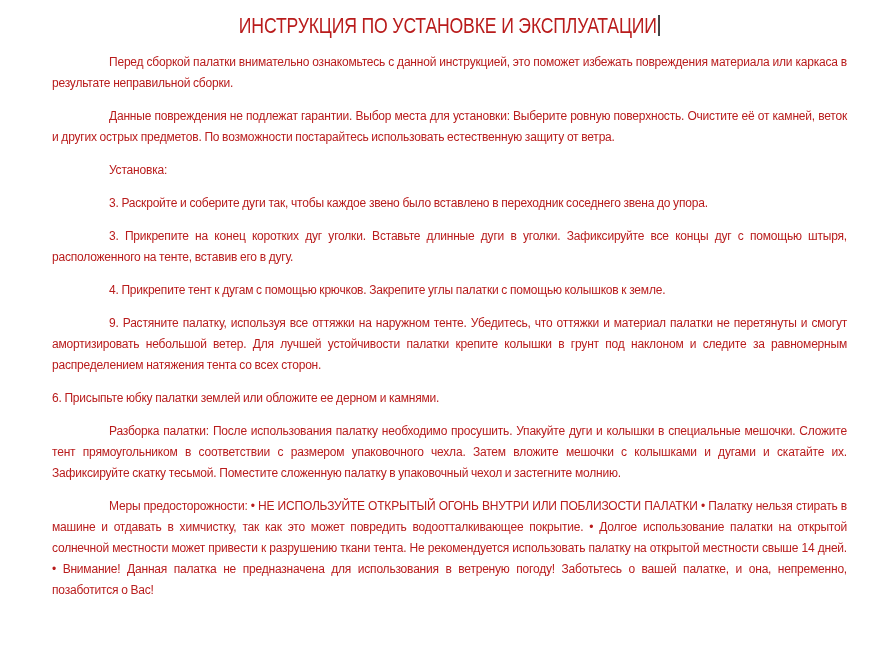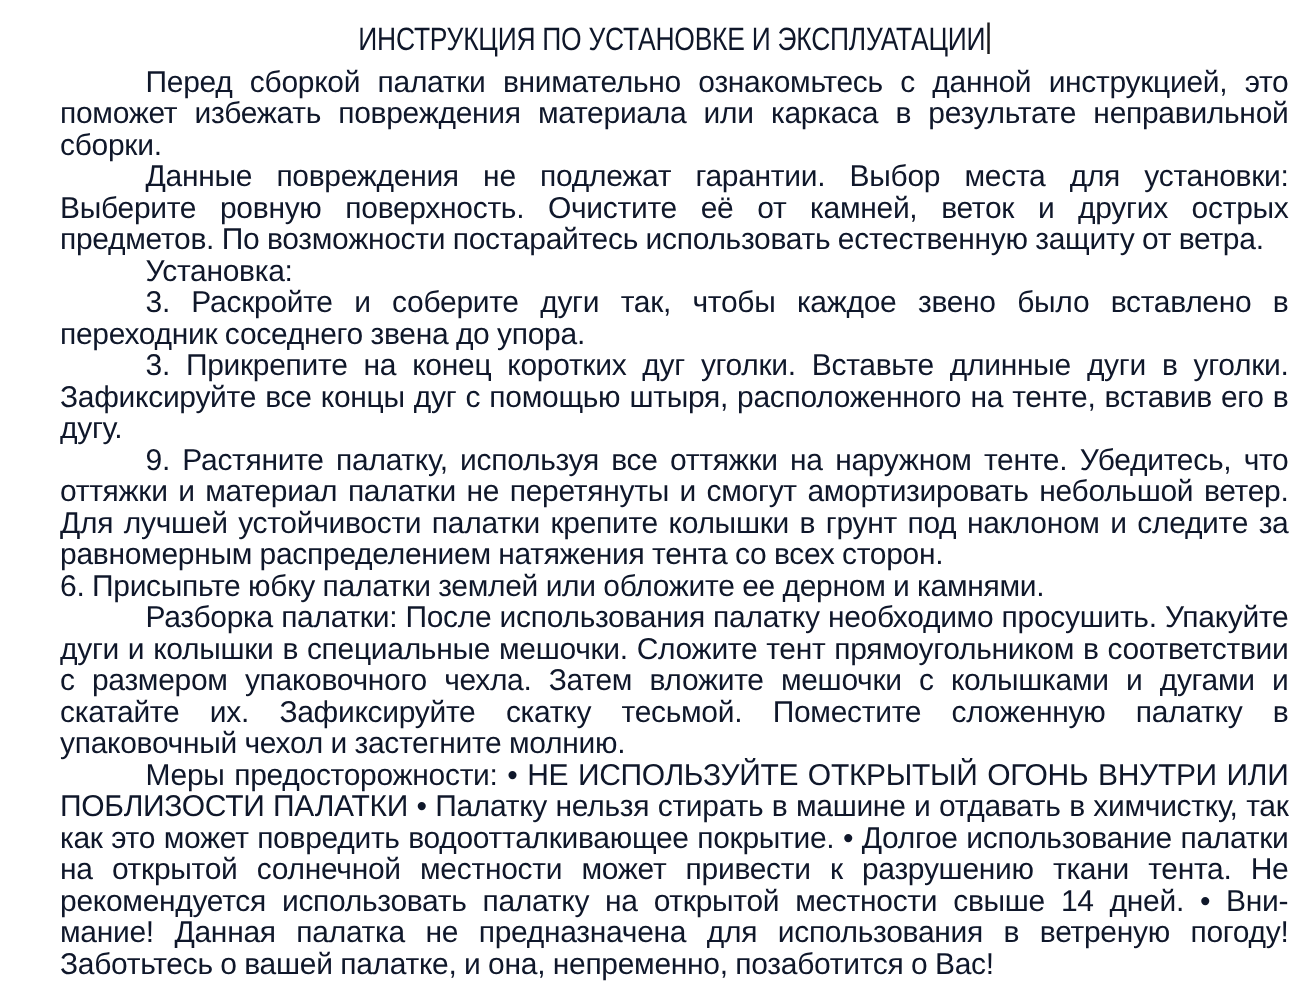--- a/index.html
+++ b/index.html
@@ -3,38 +3,38 @@
 <meta charset="utf-8">
 <style>
   html, body { margin: 0; padding: 0; background: #ffffff; }
   .page {
     position: relative;
     width: 875px;
     height: 672px;
     box-sizing: border-box;
     padding: 10px 16px 0 40px;
     background: #ffffff;
-    color: #0f172a;
+    color: #b91c1c;
     font-family: "Liberation Sans", "DejaVu Sans", sans-serif;
     overflow: hidden;
   }
   h1.doc-title {
     margin: 2px 0 5px 0;
     font-size: 21.5px;
     font-weight: 400;
     line-height: 28px;
     text-align: center;
     letter-spacing: -0.2px;
     white-space: nowrap;
     transform: scaleX(0.82);
     transform-origin: 50% 50%;
   }
   p.para {
-    margin: 0;
-    font-size: 20px;
+    margin: 12px;
+    font-size: 12px;
     line-height: 21px;
     text-align: justify;
     text-indent: 57px;
     letter-spacing: -0.2px;
     word-spacing: -0.3px;
     hyphens: manual;
   }
   p.para.no-indent { text-indent: 0; }
   .caret {
     display: inline-block;
@@ -49,17 +49,18 @@
 <body>
 
 <main class="page">
   <h1 class="doc-title"><span>ИНСТРУКЦИЯ ПО УСТАНОВКЕ И ЭКСПЛУАТАЦИИ</span><span class="caret"></span></h1>
 
   <p class="para">Перед сборкой палатки внимательно ознакомьтесь с данной инструкцией, это поможет избежать по­вреждения материала или каркаса в результате неправильной сборки.</p>
   <p class="para">Данные повреждения не подлежат гарантии. Выбор места для установки: Выберите ровную поверх­ность. Очистите её от камней, веток и других острых предметов. По возможности постарайтесь использовать естественную защиту от ветра.</p>
   <p class="para">Установка:</p>
   <p class="para">3. Раскройте и соберите дуги так, чтобы каждое звено было вставлено в переходник соседнего звена до упора.</p>
   <p class="para">3. Прикрепите на конец коротких дуг уголки. Вставьте длинные дуги в уголки. Зафиксируйте все концы дуг с помощью штыря, расположенного на тенте, вставив его в дугу.</p>
+  <p class="para">4. Прикрепите тент к дугам с помощью крючков. Закрепите углы палатки с помощью колышков к земле.</p>
   <p class="para">9. Растяните палатку, используя все оттяжки на наружном тенте. Убедитесь, что оттяжки и материал палатки не перетянуты и смогут амортизировать небольшой ветер. Для лучшей устойчивости палатки крепите колышки в грунт под наклоном и следите за равномерным распределением натяжения тента со всех сторон.</p>
   <p class="para no-indent">6. Присыпьте юбку палатки землей или обложите ее дерном и камнями.</p>
   <p class="para">Разборка палатки: После использования палатку необходимо просушить. Упакуйте дуги и колышки в специальные мешочки. Сложите тент прямоугольником в соответствии с размером упаковочного чехла. За­тем вложите мешочки с колышками и дугами и скатайте их. Зафиксируйте скатку тесьмой. Поместите сложен­ную палатку в упаковочный чехол и застегните молнию.</p>
   <p class="para">Меры предосторожности: • НЕ ИСПОЛЬЗУЙТЕ ОТКРЫТЫЙ ОГОНЬ ВНУТРИ ИЛИ ПОБЛИЗОСТИ ПА­ЛАТКИ • Палатку нельзя стирать в машине и отдавать в химчистку, так как это может повредить водоотталки­вающее покрытие. • Долгое использование палатки на открытой солнечной местности может привести к раз­рушению ткани тента. Не рекомендуется использовать палатку на открытой местности свыше 14 дней. • Вни­мание! Данная палатка не предназначена для использования в ветреную погоду! Заботьтесь о вашей палатке, и она, непременно, позаботится о Вас!</p>
 </main>
 
 </body></html>

